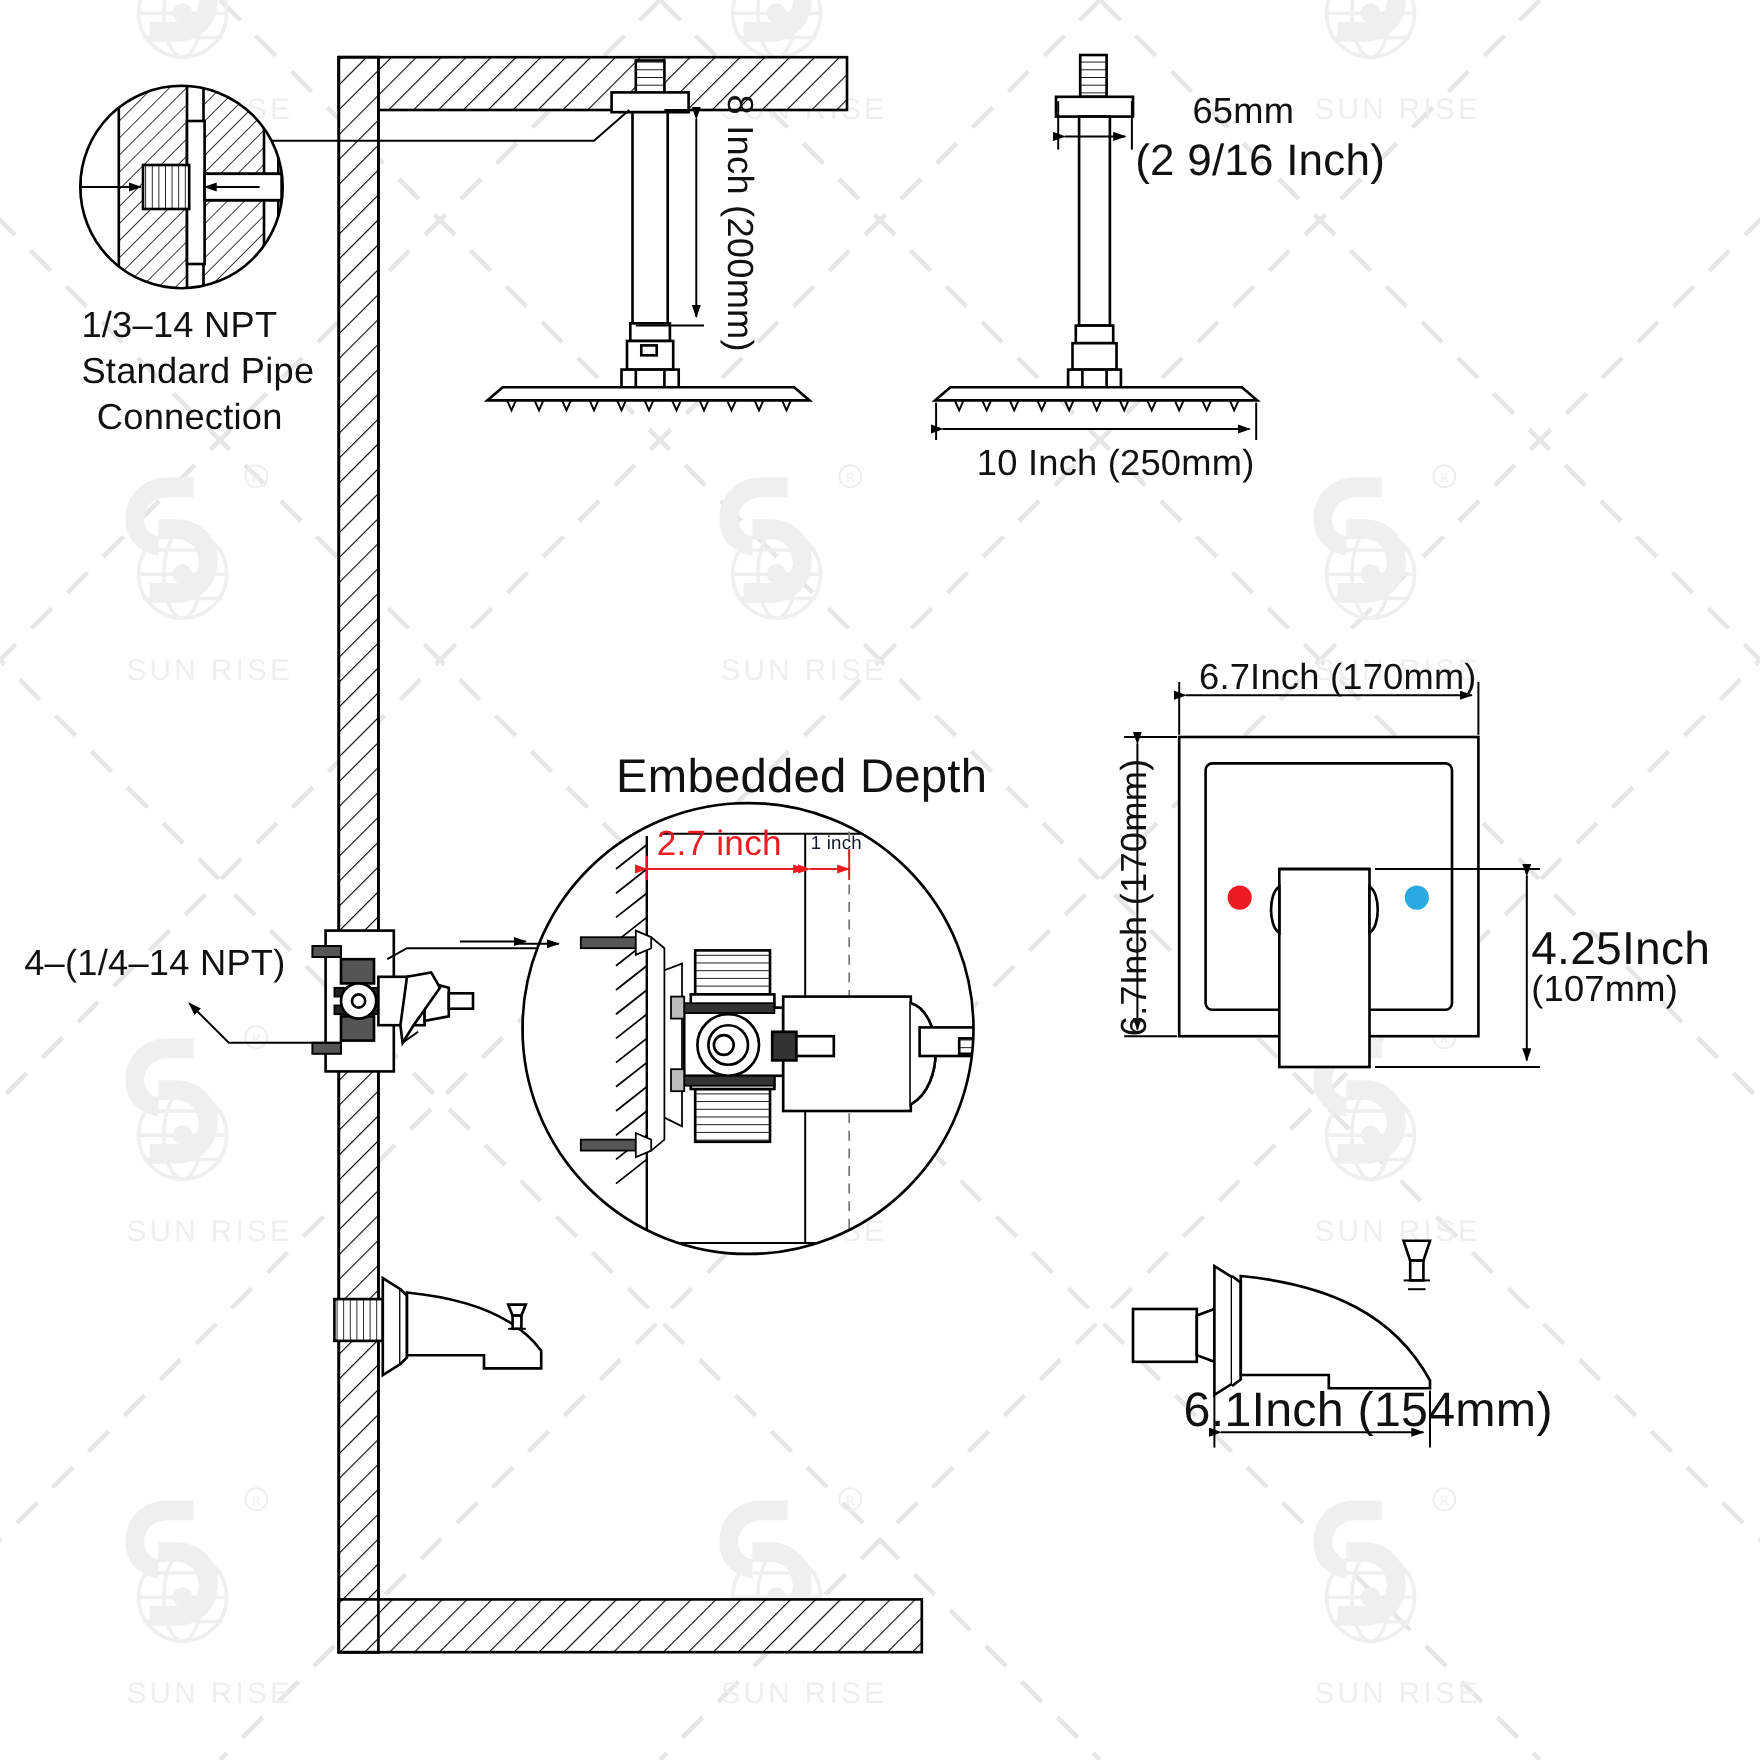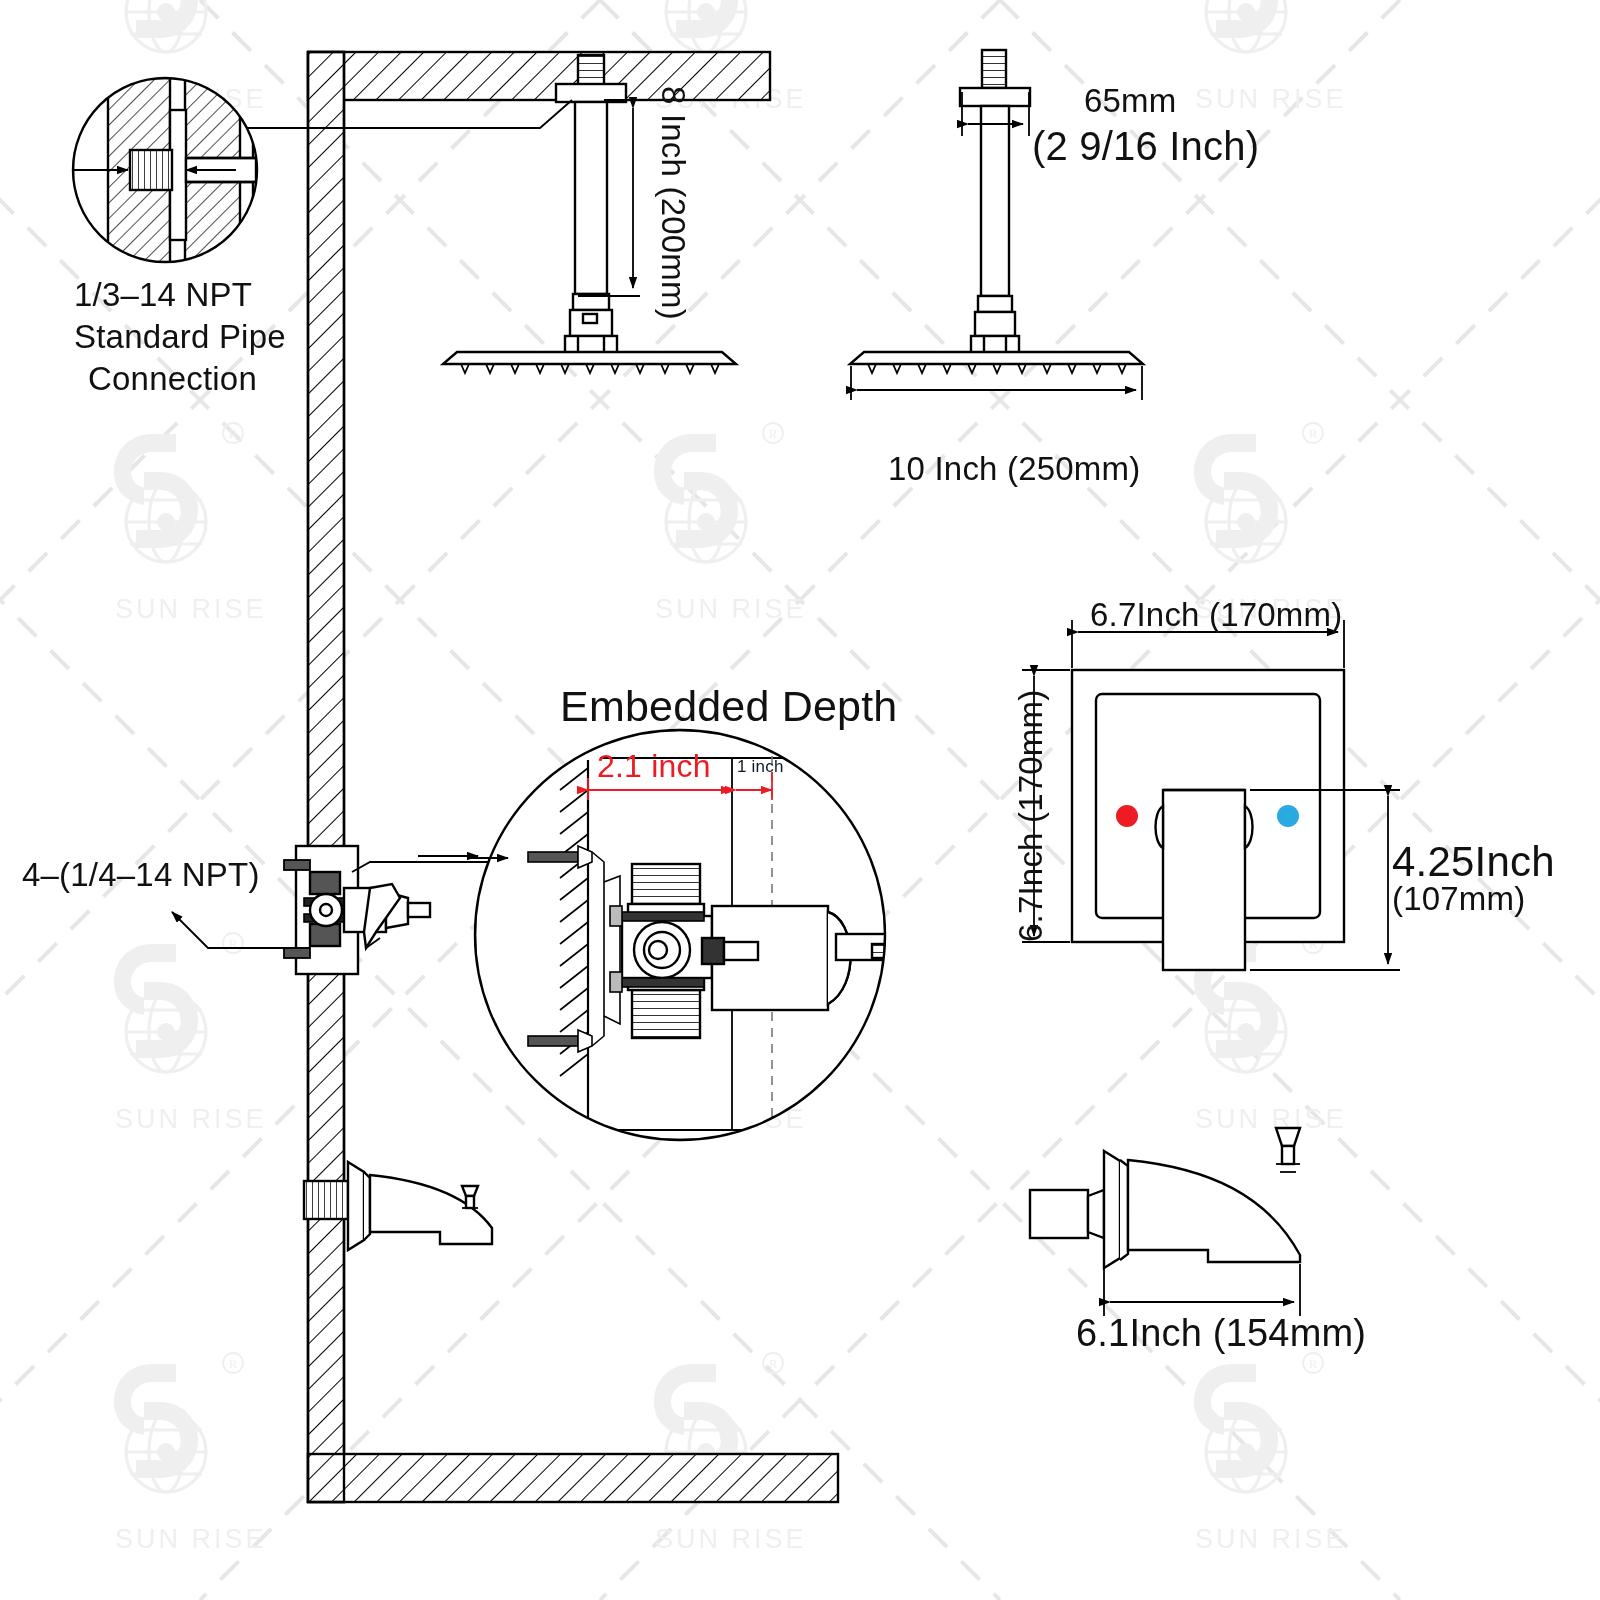--- a/index.html
+++ b/index.html
@@ -378,31 +378,31 @@
 
   <div class="lbl" style="left:74px;top:276px;font-size:33px;">1/3–14 NPT</div>
   <div class="lbl" style="left:74px;top:318px;font-size:33px;">Standard Pipe</div>
   <div class="lbl" style="left:88px;top:360px;font-size:33px;">Connection</div>
 
   <div class="lbl vert" style="left:692px;top:86px;font-size:33px;transform:rotate(90deg);">8 Inch (200mm)</div>
 
   <div class="lbl" style="left:1084px;top:82px;font-size:33px;">65mm</div>
   <div class="lbl" style="left:1032px;top:124px;font-size:40px;">(2 9/16 Inch)</div>
 
-  <div class="lbl" style="left:888px;top:402px;font-size:33px;margin-top:48px;">10 Inch (250mm)</div>
+  <div class="lbl" style="left:888px;top:402px;font-size:33px;">10 Inch (250mm)</div>
 
   <div class="lbl" style="left:22px;top:856px;font-size:33px;">4–(1/4–14 NPT)</div>
 
   <div class="lbl" style="left:560px;top:682px;font-size:43px;">Embedded Depth</div>
 
-  <div class="lbl" style="left:597px;top:748px;font-size:32px;color:#ED1C24;">2.1 inch</div>
+  <div class="lbl" style="left:597px;top:748px;font-size:32px;color:#ED1C24;">2.7 inch</div>
   <div class="lbl" style="left:737px;top:757px;font-size:17px;color:#0f172a;">1 inch</div>
 
   <div class="lbl" style="left:1090px;top:596px;font-size:33px;">6.7Inch (170mm)</div>
 
   <div class="lbl vert" style="left:1012px;top:942px;font-size:33px;transform:rotate(-90deg);">6.7Inch (170mm)</div>
 
   <div class="lbl" style="left:1392px;top:838px;font-size:42px;">4.25Inch</div>
   <div class="lbl" style="left:1392px;top:880px;font-size:33px;">(107mm)</div>
 
-  <div class="lbl" style="left:1076px;top:1312px;font-size:38px;">6.1Inch (154mm)</div>
+  <div class="lbl" style="left:1076px;top:1257px;font-size:44px;">6.1Inch (154mm)</div>
 
 </div>
 
 </body></html>

